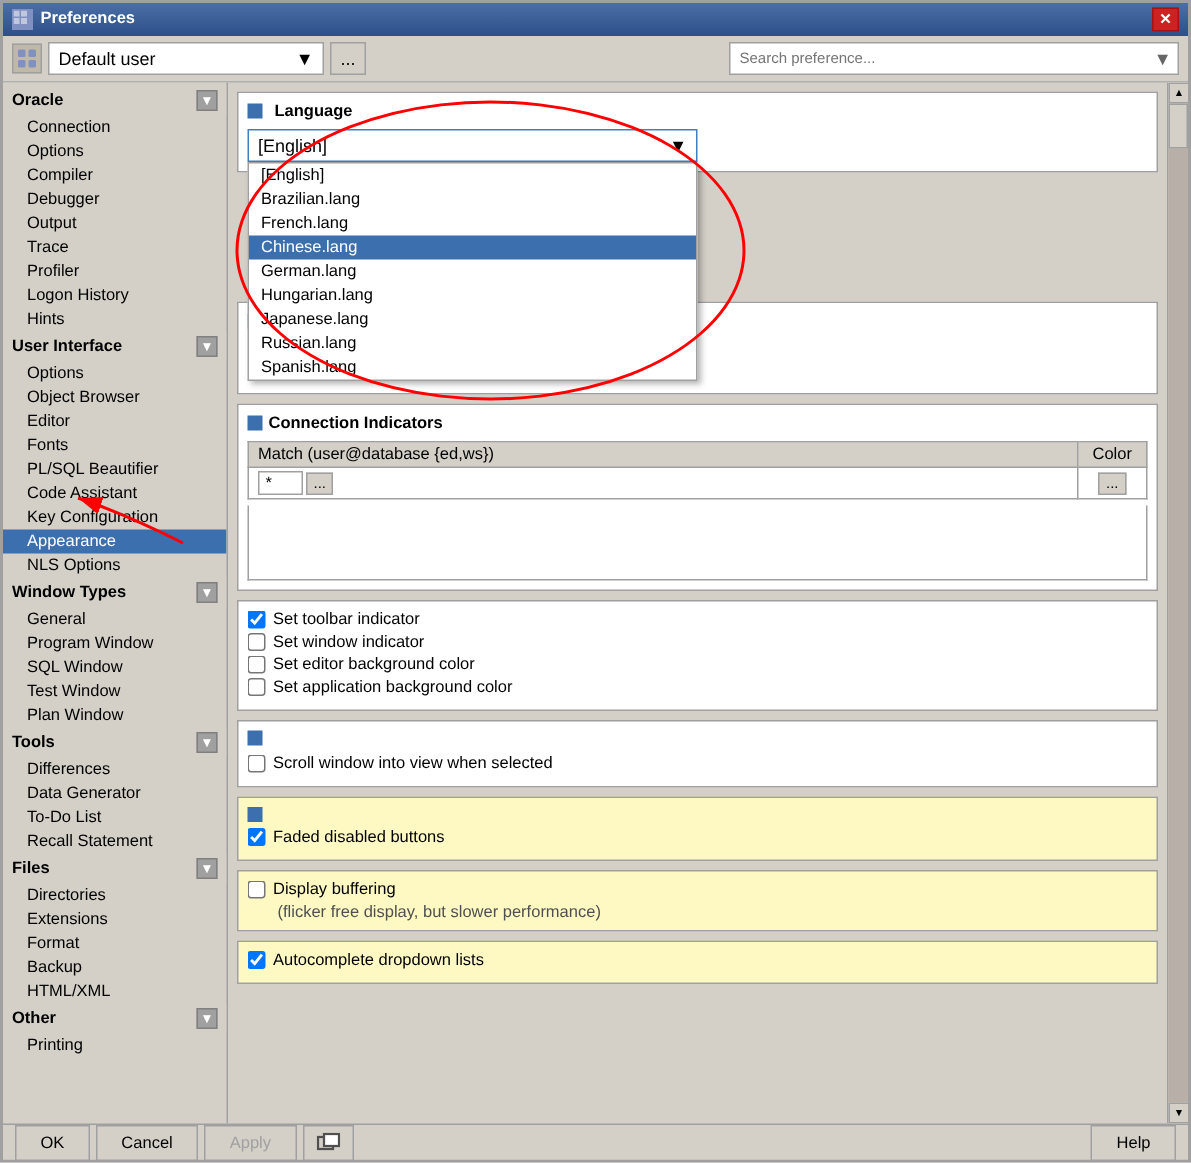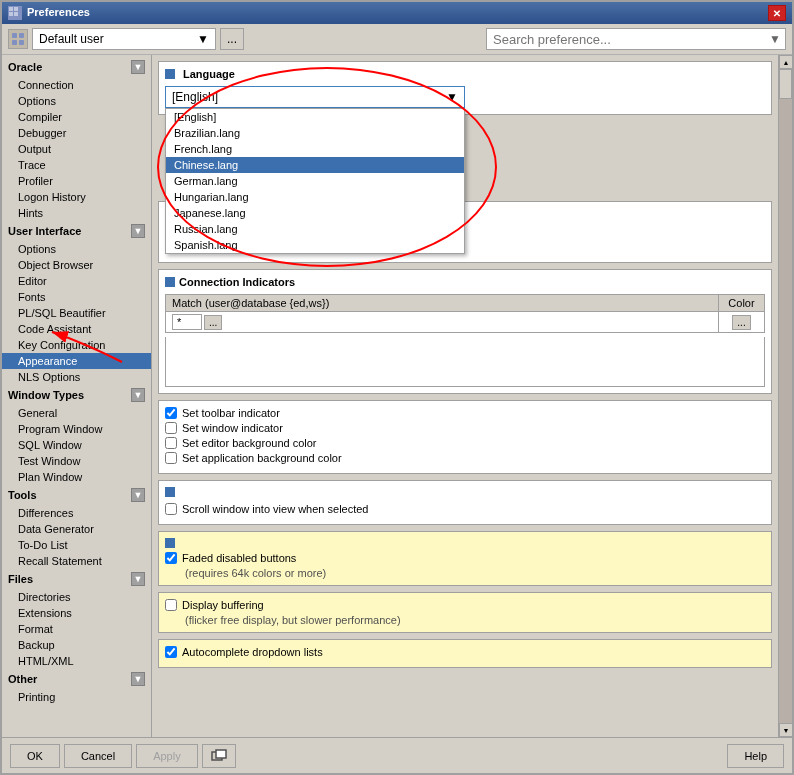--- a/index.html
+++ b/index.html
@@ -98,21 +98,21 @@
       height: 22px;
       flex: 1;
       max-width: 300px;
     }
 
     .search-box input {
       border: none;
       outline: none;
       width: 100%;
       padding: 0 6px;
-      font-size: 13px;
+      font-size: 10px;
       color: #999;
       background: transparent;
     }
 
     .search-arrow {
       padding: 0 4px;
       color: #666;
     }
 
     .main-content {
@@ -324,21 +324,21 @@
     
     .faded-section {
       background: #fef9c3;
       border: 1px solid #a0a0a0;
       padding: 6px;
       margin-bottom: 6px;
     }
 
     
     .bottom-bar {
-      height: 36px;
+      height: 24px;
       background: #d4d0c8;
       border-top: 1px solid #a0a0a0;
       display: flex;
       align-items: center;
       padding: 0 8px;
       gap: 4px;
     }
 
     .btn {
       padding: 3px 16px;
@@ -629,21 +629,20 @@
         </div>
 
         <div class="faded-section" style="margin-top:4px;">
           <div style="display:flex; align-items:center; gap:4px; margin-bottom:4px;">
             <div style="width:10px; height:10px; background:#3c6fad;"></div>
           </div>
           <div class="checkbox-row">
             <input type="checkbox" checked="" style="">
             <span>Faded disabled buttons</span>
           </div>
-          <div style="padding-left:20px; font-size:11px; color:#505050;">(requires 64k colors or more)</div>
         </div>
 
         <div class="faded-section" style="margin-top:4px;">
           <div class="checkbox-row">
             <input type="checkbox" style="">
             <span>Display buffering</span>
           </div>
           <div style="padding-left:20px; font-size:11px; color:#505050;">(flicker free display, but slower performance)</div>
         </div>
 

